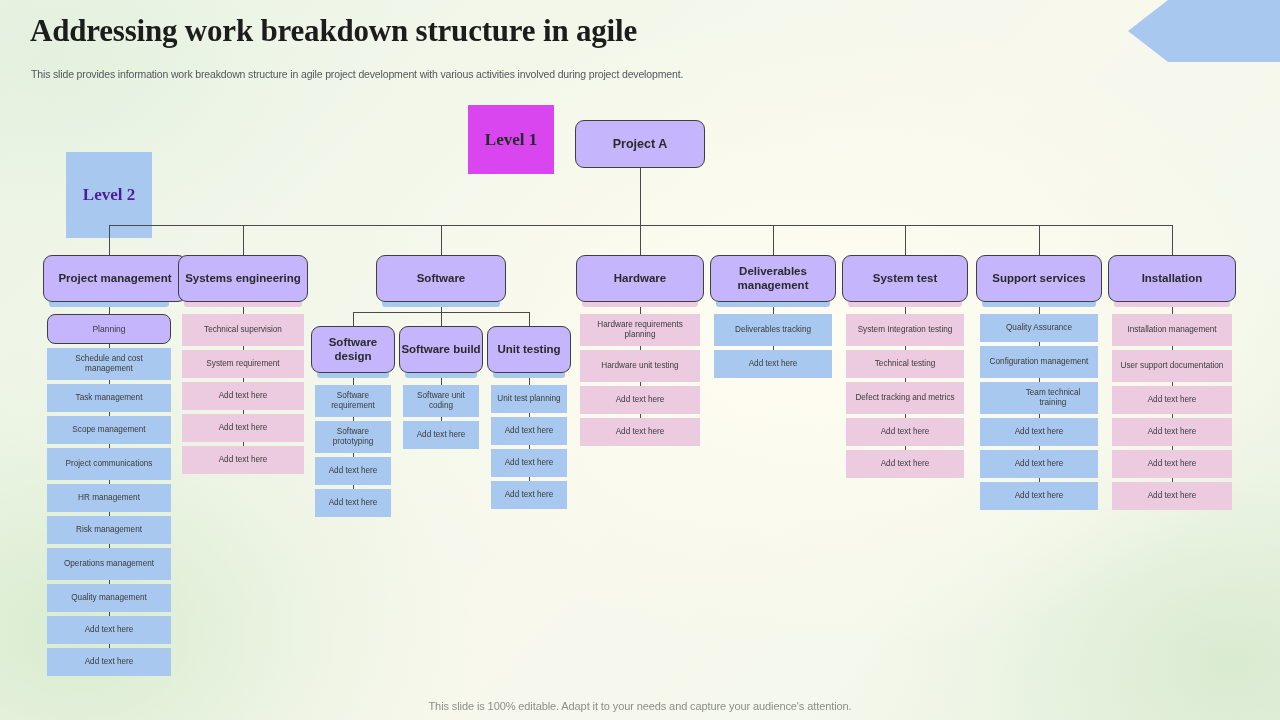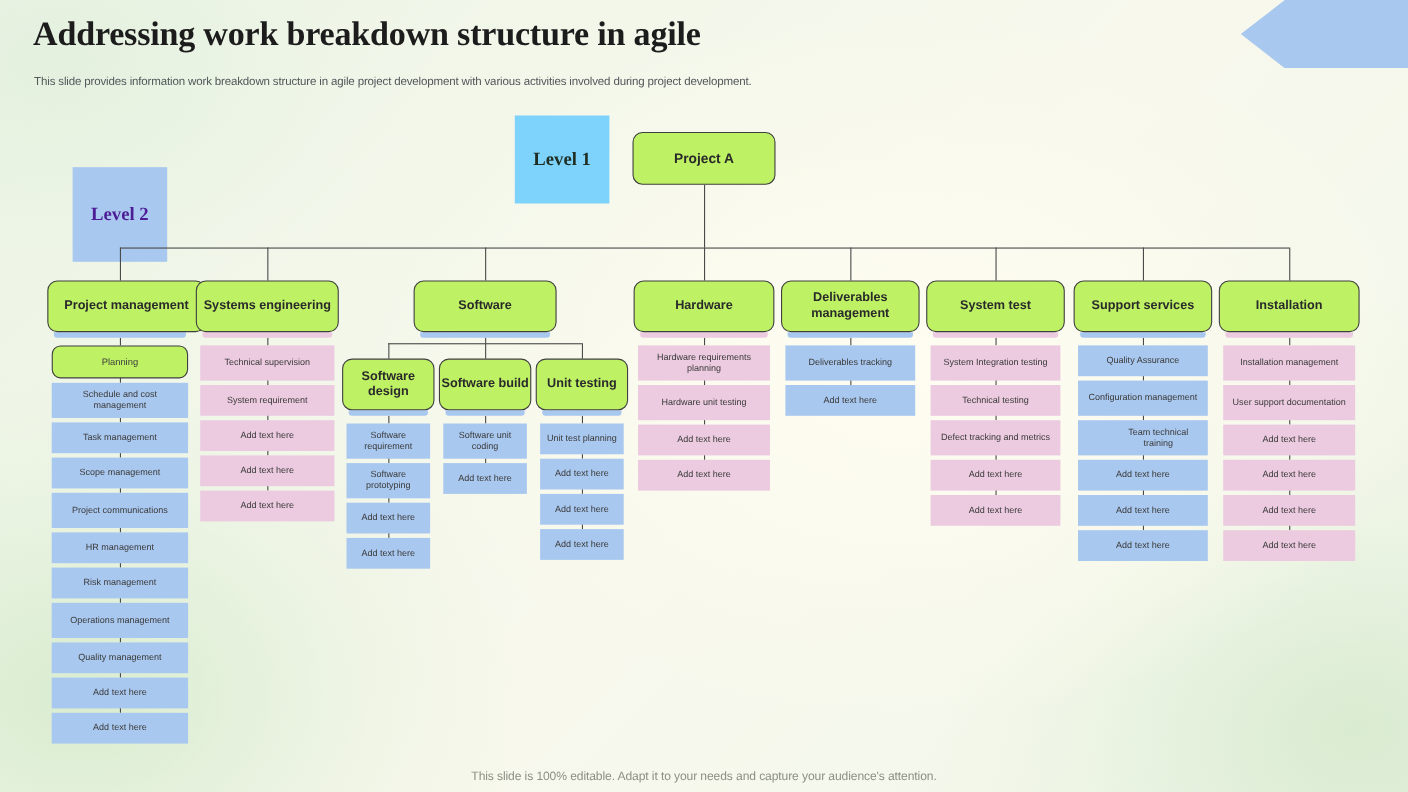--- a/index.html
+++ b/index.html
@@ -61,29 +61,29 @@
   .ln.v { width: 1px; }
 
   
   .level-chip {
     position: absolute;
     display: flex; align-items: center; justify-content: center;
     font-family: "Liberation Serif", serif;
     font-weight: 700;
     color: #1f2d22;
   }
-  .level-chip.l1 { left: 468px; top: 105px; width: 86px; height: 80px; background: #7dd3fc; font-size: 17px; }
+  .level-chip.l1 { left: 468px; top: 105px; width: 86px; height: 69px; background: #d946ef; font-size: 17px; }
   .level-chip.l2 { left: 66px; top: 152px; width: 86px; height: 86px; background: #a9c8ef; font-size: 17px; color: #4c1d95; }
 
   
   .node {
     position: absolute;
     display: flex; align-items: center; justify-content: center;
     text-align: center;
-    background: #bef264;
+    background: #c4b5fd;
     border: 1px solid #3f3f3f;
     border-radius: 9px;
     font-weight: 700;
     color: #2a2a2a;
     line-height: 1.18;
     z-index: 3;
   }
   .node.root   { font-size: 12.5px; }
   .node.lvl2   { font-size: 11.5px; }
   .node.plain  { font-weight: 400; font-size: 8.5px; color: #3c3c3c; border-radius: 8px; }

